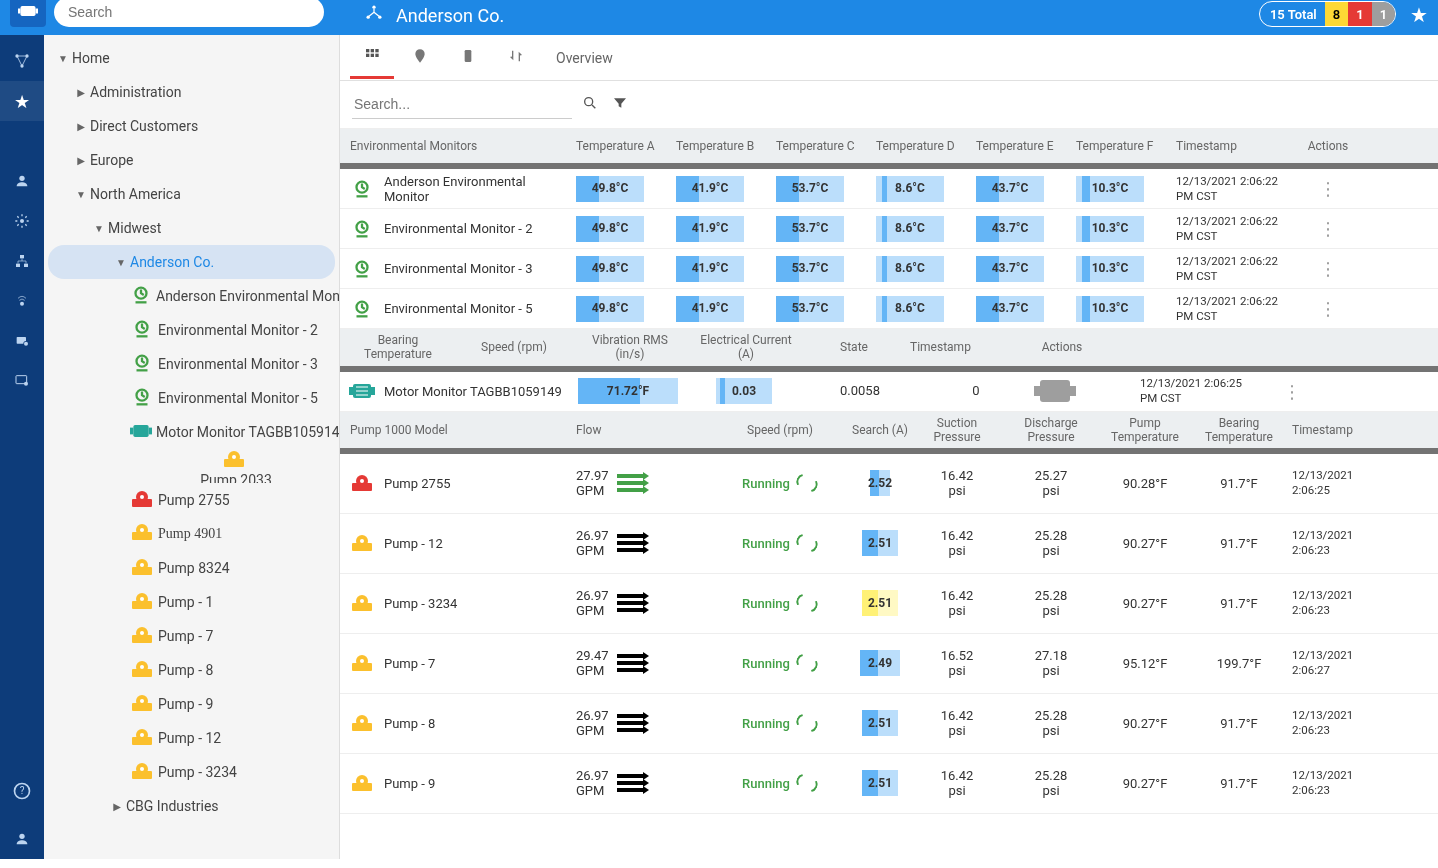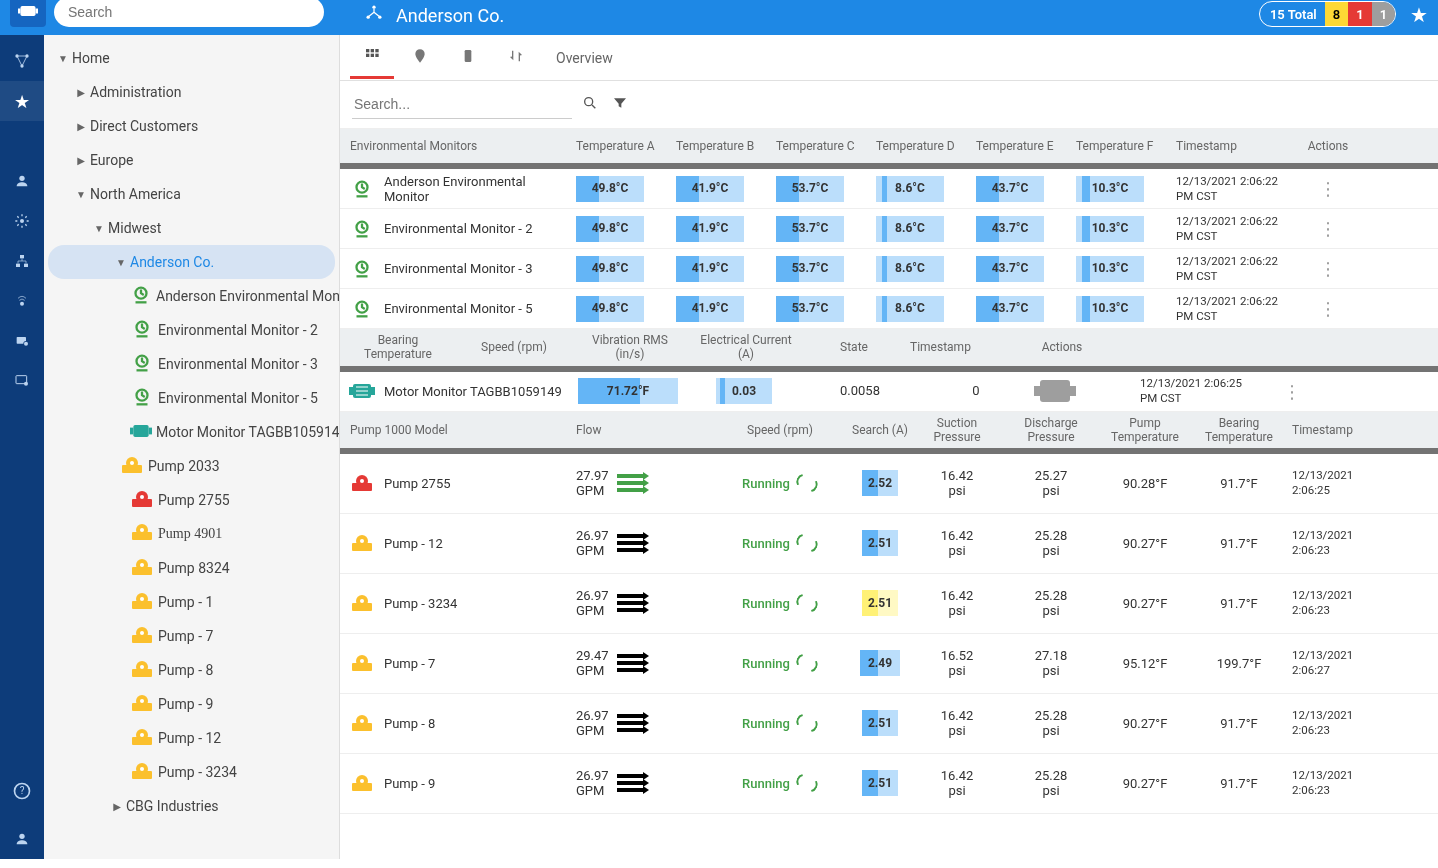--- a/index.html
+++ b/index.html
@@ -445,21 +445,21 @@
           <span>Environmental Monitor - 5</span>
         </div>
         <div class="tree-item" style="padding-left: 86px;">
           <span class="tree-icon tree-icon-teal"><svg width="22" height="18" viewBox="0 0 26 20" fill="#26a69a">
               <rect x="4" y="3" width="18" height="14" rx="2"></rect>
               <rect x="0" y="6" width="4" height="8"></rect>
               <rect x="22" y="6" width="4" height="8"></rect>
             </svg></span>
           <span>Motor Monitor TAGBB1059149</span>
         </div>
-        <div class="tree-item" style="padding-left: 76px;">
+        <div class="tree-item" style="padding-left: 97px; flex-direction: column;">
           <span class="tree-icon tree-icon-yellow"><svg width="24" height="20" viewBox="0 0 24 20" fill="#fbc02d">
               <rect x="2" y="10" width="20" height="8" rx="1"></rect>
               <circle cx="12" cy="8" r="6"></circle>
               <circle cx="12" cy="8" r="2" fill="#fff"></circle>
             </svg></span>
           <span>Pump 2033</span>
         </div>
         <div class="tree-item" style="padding-left: 86px;">
           <span class="tree-icon tree-icon-red"><svg width="24" height="20" viewBox="0 0 24 20" fill="#e53935">
               <rect x="2" y="10" width="20" height="8" rx="1"></rect>
@@ -797,21 +797,21 @@
       <div class="flow-cell">
         <div style="text-align:left;line-height:1.2">27.97<br>GPM</div>
         <div class="flow-lines">
           <div class="flow-line"></div>
                   <div class="flow-line"></div>
                   <div class="flow-line"></div>
         </div>
       </div>
     </div>
     <div class="pump-col"><span class="running">Running<span class="refresh-arrows"></span></span></div>
-    <div class="pump-col-narrow"><div class="chip" style="width:36px">
+    <div class="pump-col-narrow"><div class="chip" style="width:20px">
                 <div class="chip-fill" style="width:45%"></div>
                 <span>2.52</span>
               </div></div>
     <div class="pump-col-small">16.42<br>psi</div>
     <div class="pump-col-small">25.27<br>psi</div>
     <div class="pump-col-small">90.28°F</div>
     <div class="pump-col-small">91.7°F</div>
     <div class="pump-col-small ts-cell" style="text-align:left">12/13/2021 2:06:25</div>
           </div>
           <div class="data-row" style="min-height: 60px;">

